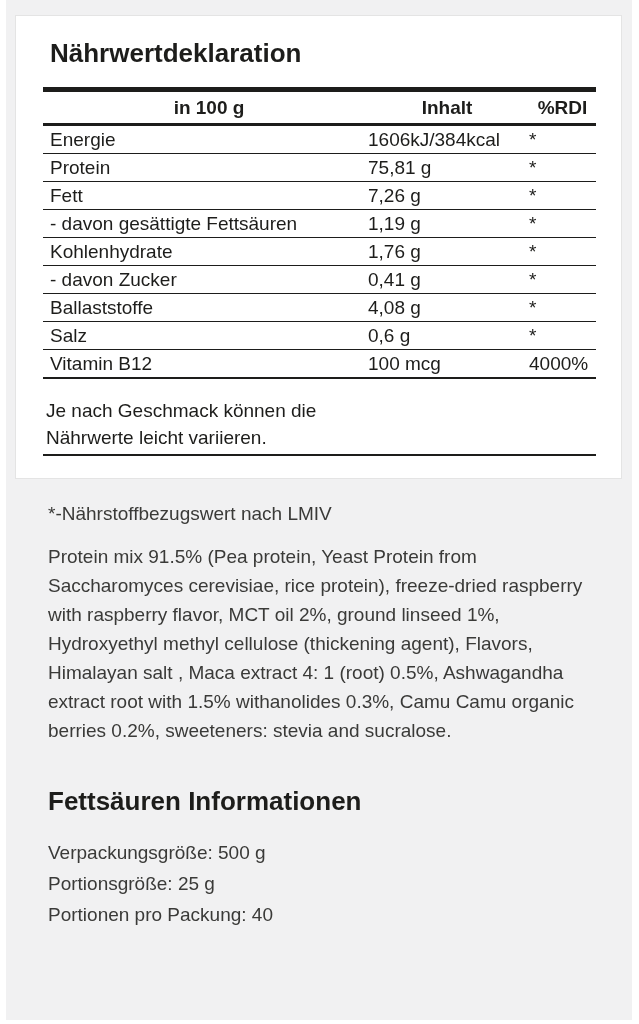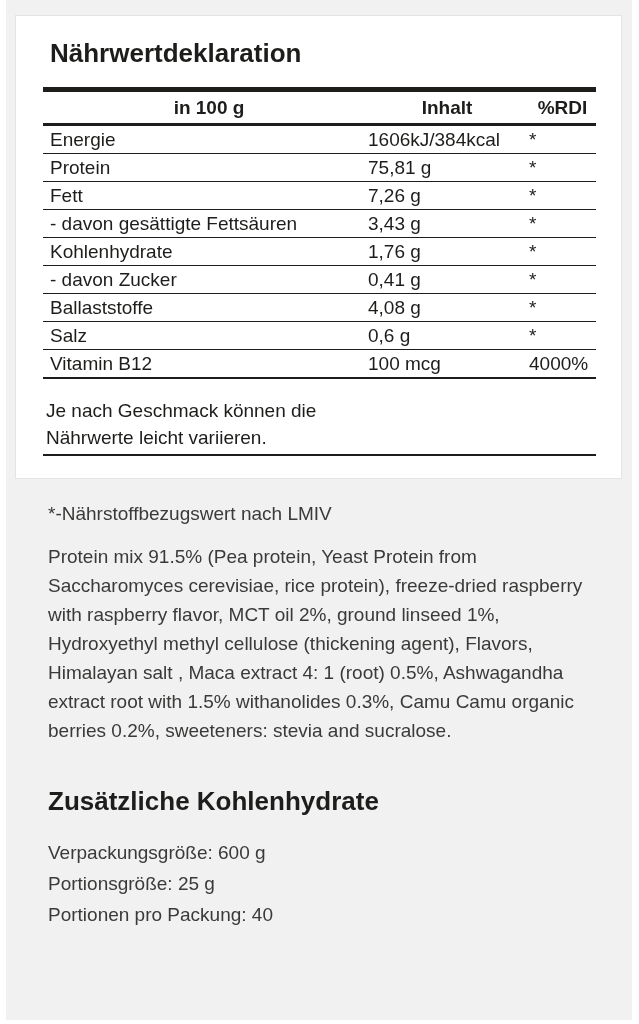--- a/index.html
+++ b/index.html
@@ -130,21 +130,21 @@
             <td>75,81 g</td>
             <td>*</td>
           </tr>
             <tr>
             <td>Fett</td>
             <td>7,26 g</td>
             <td>*</td>
           </tr>
             <tr>
             <td>- davon gesättigte Fettsäuren</td>
-            <td>3,43 g</td>
+            <td>1,19 g</td>
             <td>*</td>
           </tr>
             <tr>
             <td>Kohlenhydrate</td>
             <td>1,76 g</td>
             <td>*</td>
           </tr>
             <tr>
             <td>- davon Zucker</td>
             <td>0,41 g</td>
@@ -177,22 +177,22 @@
           </tr>
         </tfoot>
       </table>
     </div>
 
     <p class="fine-print">*-Nährstoffbezugswert nach LMIV</p>
 
 
     <p class="ingredients-text">Protein mix 91.5% (Pea protein, Yeast Protein from Saccharomyces cerevisiae, rice protein), freeze-dried raspberry with raspberry flavor, MCT oil 2%, ground linseed 1%, Hydroxyethyl methyl cellulose (thickening agent), Flavors, Himalayan salt , Maca extract 4: 1 (root) 0.5%, Ashwagandha extract root with 1.5% withanolides 0.3%, Camu Camu organic berries 0.2%, sweeteners: stevia and sucralose.</p>
 
-    <h2 class="section-heading">Zusätzliche Kohlenhydrate</h2>
+    <h2 class="section-heading">Fettsäuren Informationen</h2>
 
     <div class="info-lines">
-        <div>Verpackungsgröße: 600 g</div>
+        <div>Verpackungsgröße: 500 g</div>
         <div>Portionsgröße: 25 g</div>
         <div>Portionen pro Packung: 40</div>
       </div>
 
   </div>
 </div>
 
 </body></html>

